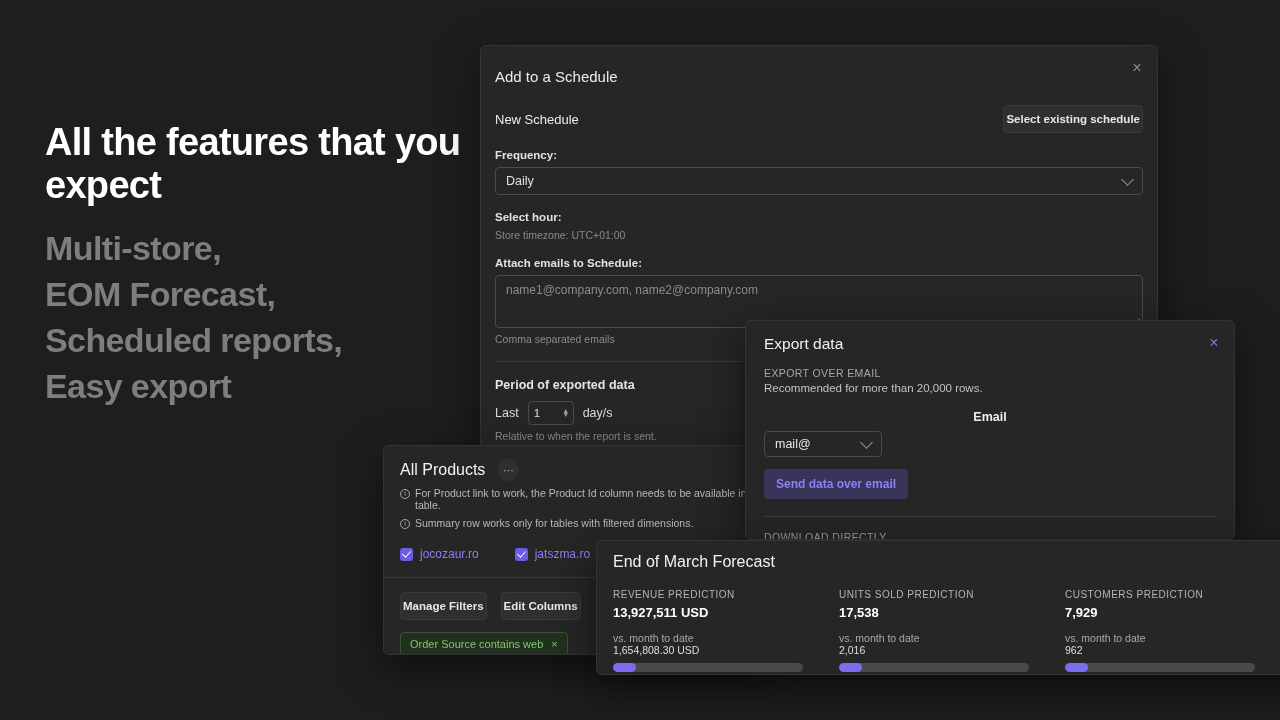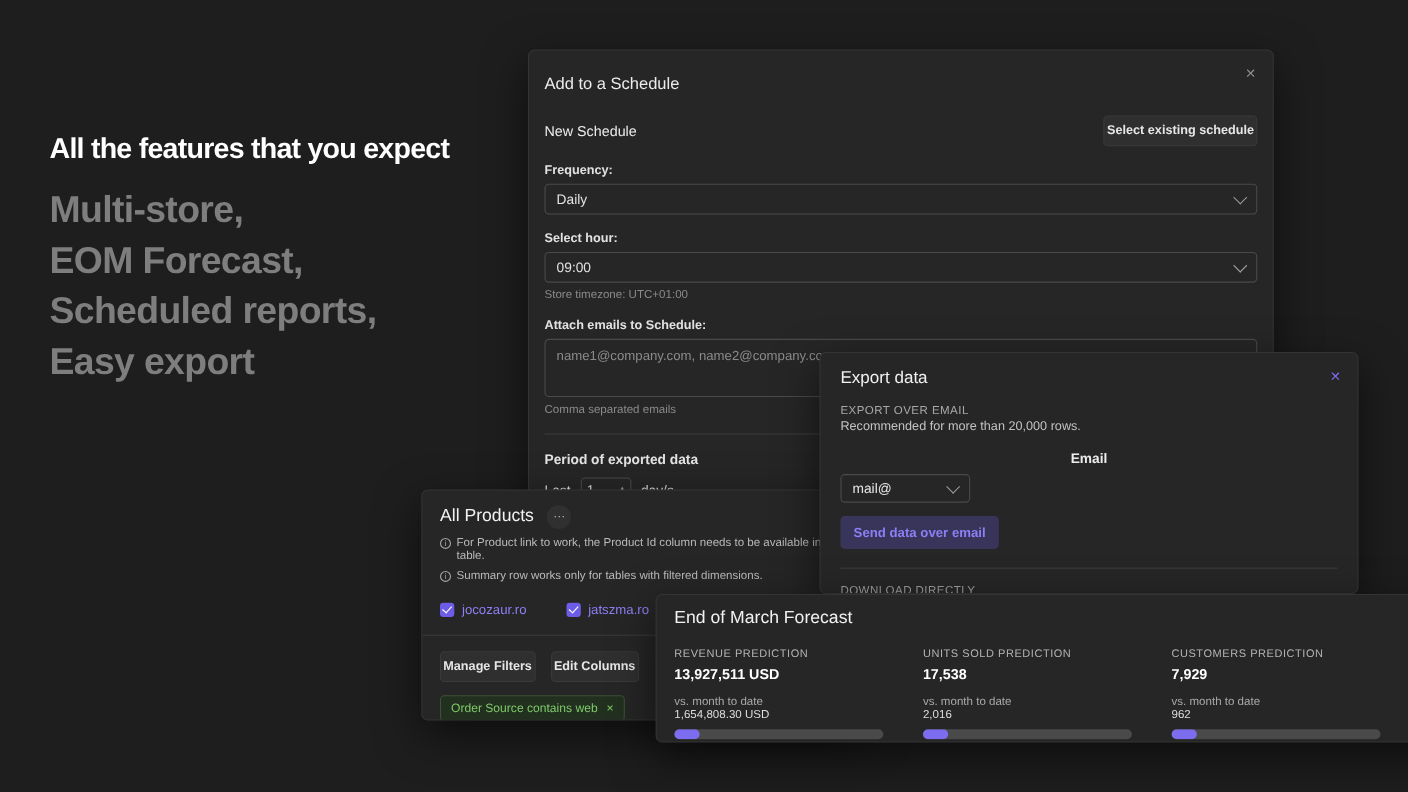--- a/index.html
+++ b/index.html
@@ -20,21 +20,21 @@
   }
 
   
   .hero {
     position: absolute;
     left: 45px;
     top: 121px;
     width: 420px;
   }
   .hero-title {
-    font-size: 26px;
+    font-size: 38px;
     line-height: 1.14;
     font-weight: bold;
     color: #ffffff;
     letter-spacing: -0.7px;
   }
   .hero-sub {
     margin-top: 17px;
     font-size: 34px;
     line-height: 1.36;
     font-weight: bold;
@@ -444,24 +444,20 @@
       <button class="btn-dark">Select existing schedule</button>
     </div>
 
     <label class="field-label">Frequency:</label>
     <div class="select-box">
       <span>Daily</span>
       <span class="chev"></span>
     </div>
 
     <label class="field-label">Select hour:</label>
-    <div class="select-box">
-      <span>09:00</span>
-      <span class="chev"></span>
-    </div>
     <div class="helper">Store timezone: UTC+01:00</div>
 
     <label class="field-label">Attach emails to Schedule:</label>
     <div class="textarea-box">
       <span>name1@company.com, name2@company.com</span>
       <span class="resize-grip"></span>
     </div>
     <div class="helper">Comma separated emails</div>
 
     <div class="divider"></div>

